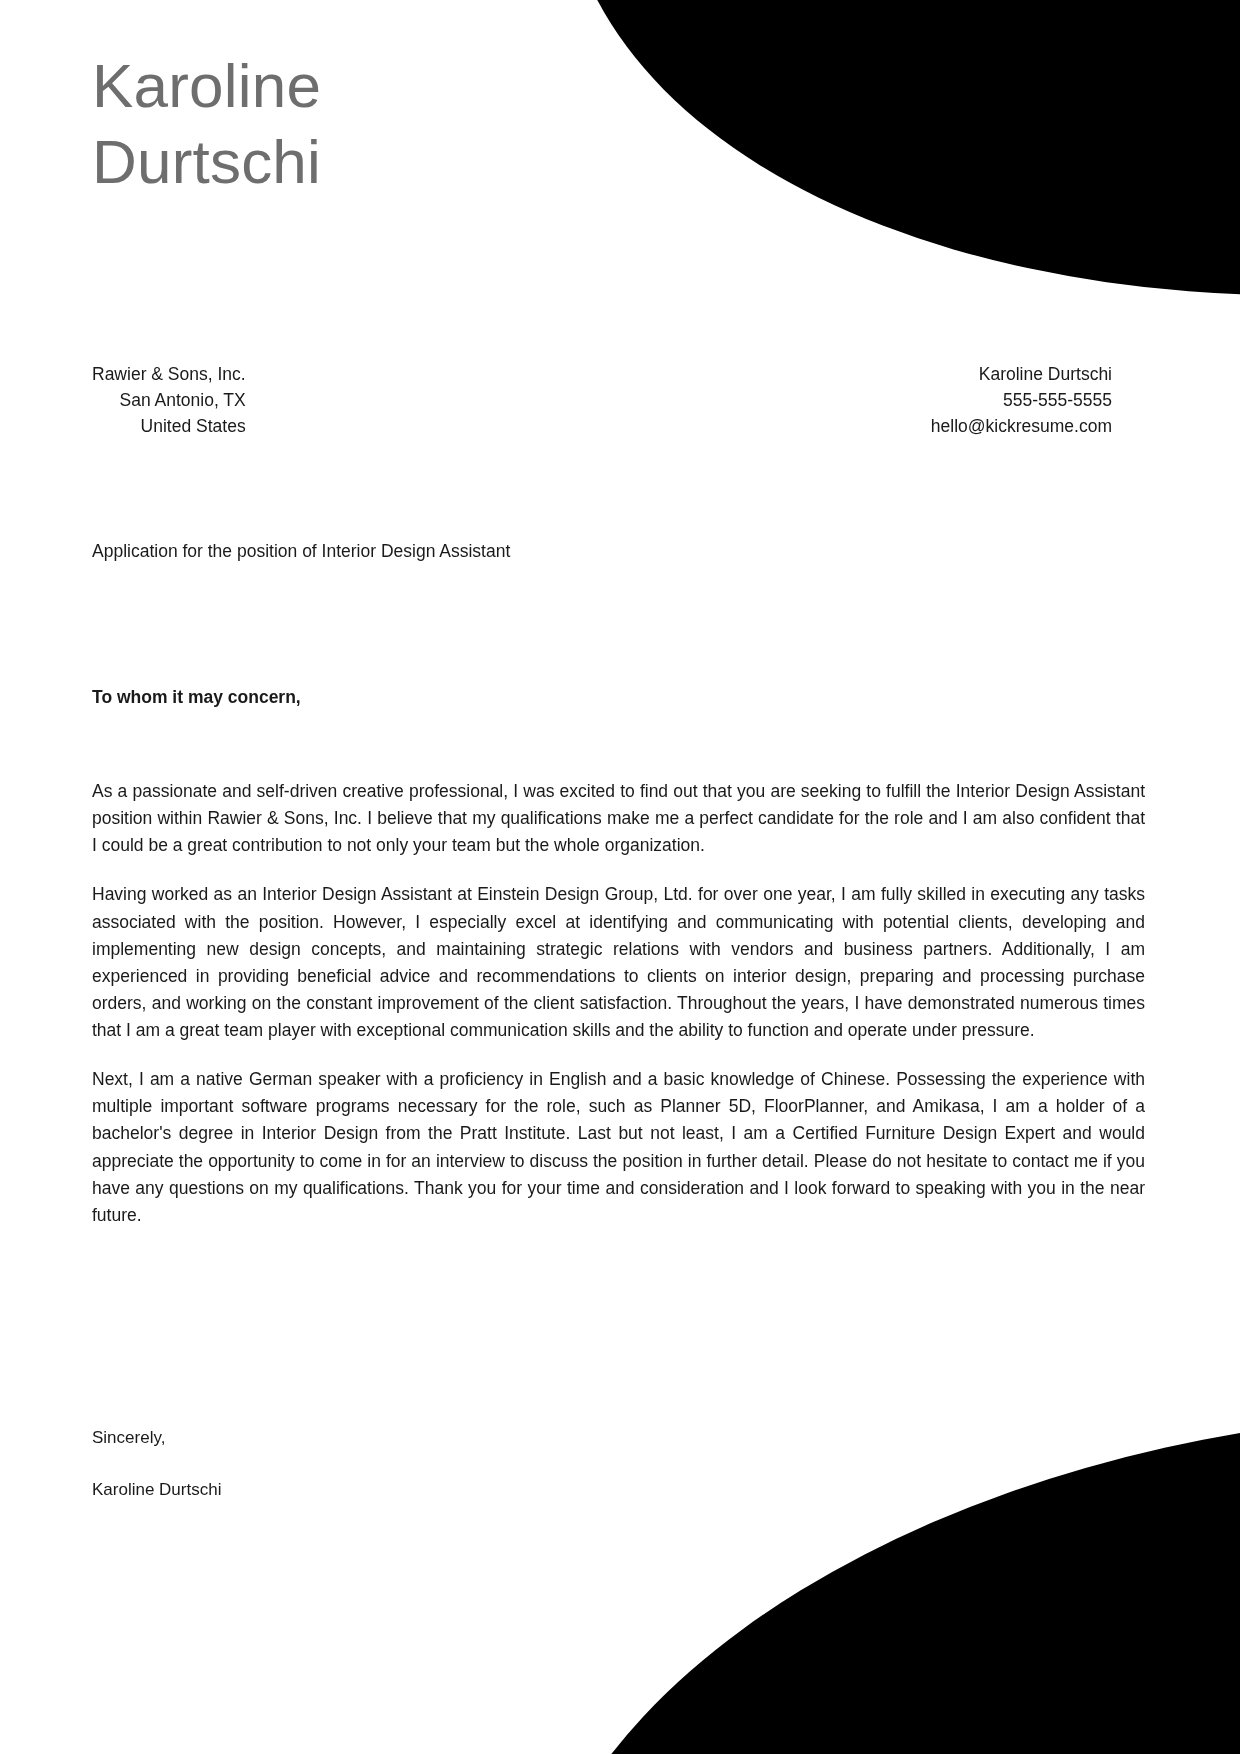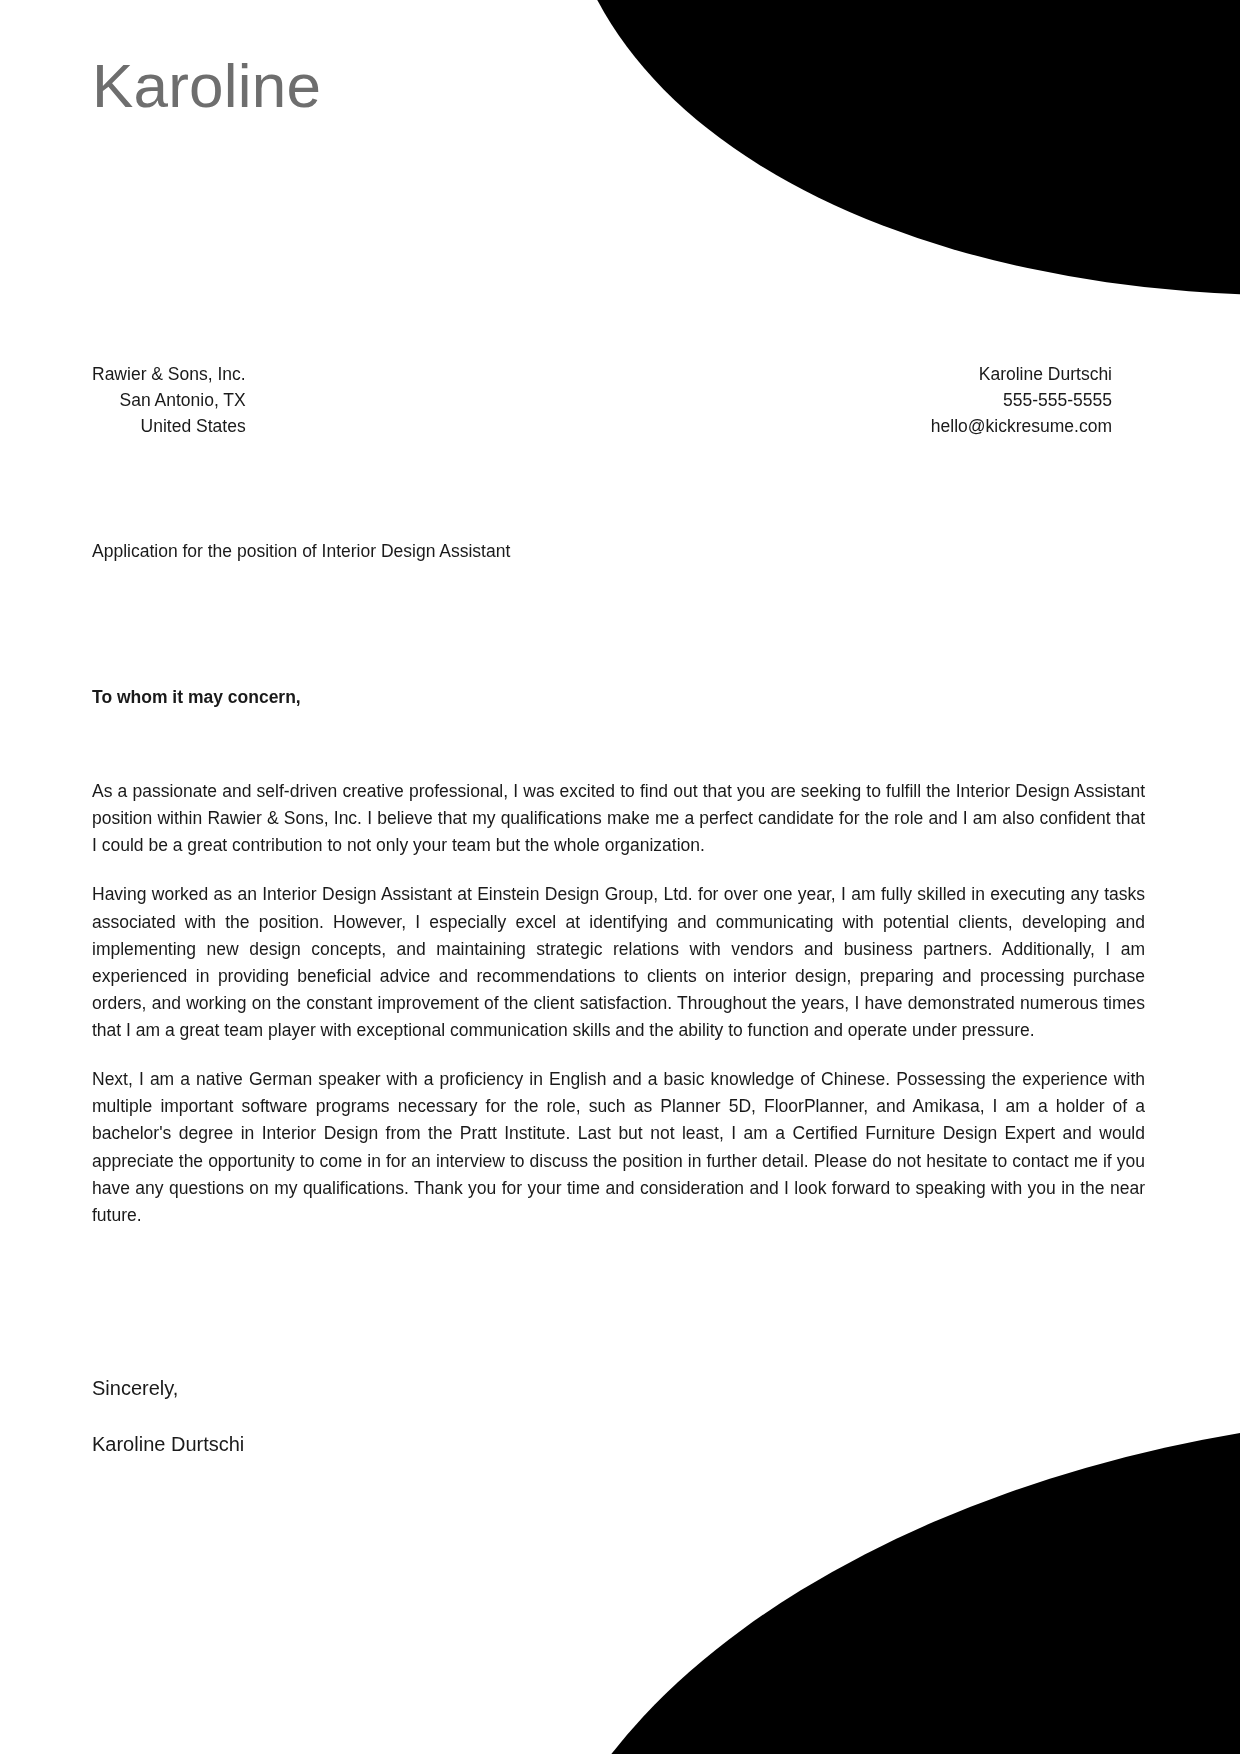--- a/index.html
+++ b/index.html
@@ -117,39 +117,40 @@
     line-height: 1.55;
     text-align: justify;
   }
   .letter-body p {
     margin: 0 0 22px 0;
   }
   .letter-body p:last-child { margin-bottom: 16px; }
 
   .sign-off {
     position: absolute;
-    top: 1373px;
+    top: 1425px;
     left: 92px;
-    font-size: 20px;
+    font-size: 17px;
     line-height: 1.5;
   }
   .sign-off .sig-name { margin-top: 26px; }
 </style>
 </head>
 <body>
 
 <div class="deco-top"></div>
 <div class="deco-top2"></div>
 <div class="deco-bottom"></div>
 <div class="deco-bottom2"></div>
 
 <div class="sheet">
 
   <div class="name-block">
     <div class="name-line">Karoline</div>
+    <div class="name-line">Durtschi</div>
   </div>
 
   <div class="addresses">
     <div class="addr-left">
       <div>Rawier &amp; Sons, Inc.</div>
       <div>San Antonio, TX</div>
       <div>United States</div>
     </div>
     <div class="addr-right">
       <div>Karoline Durtschi</div>

